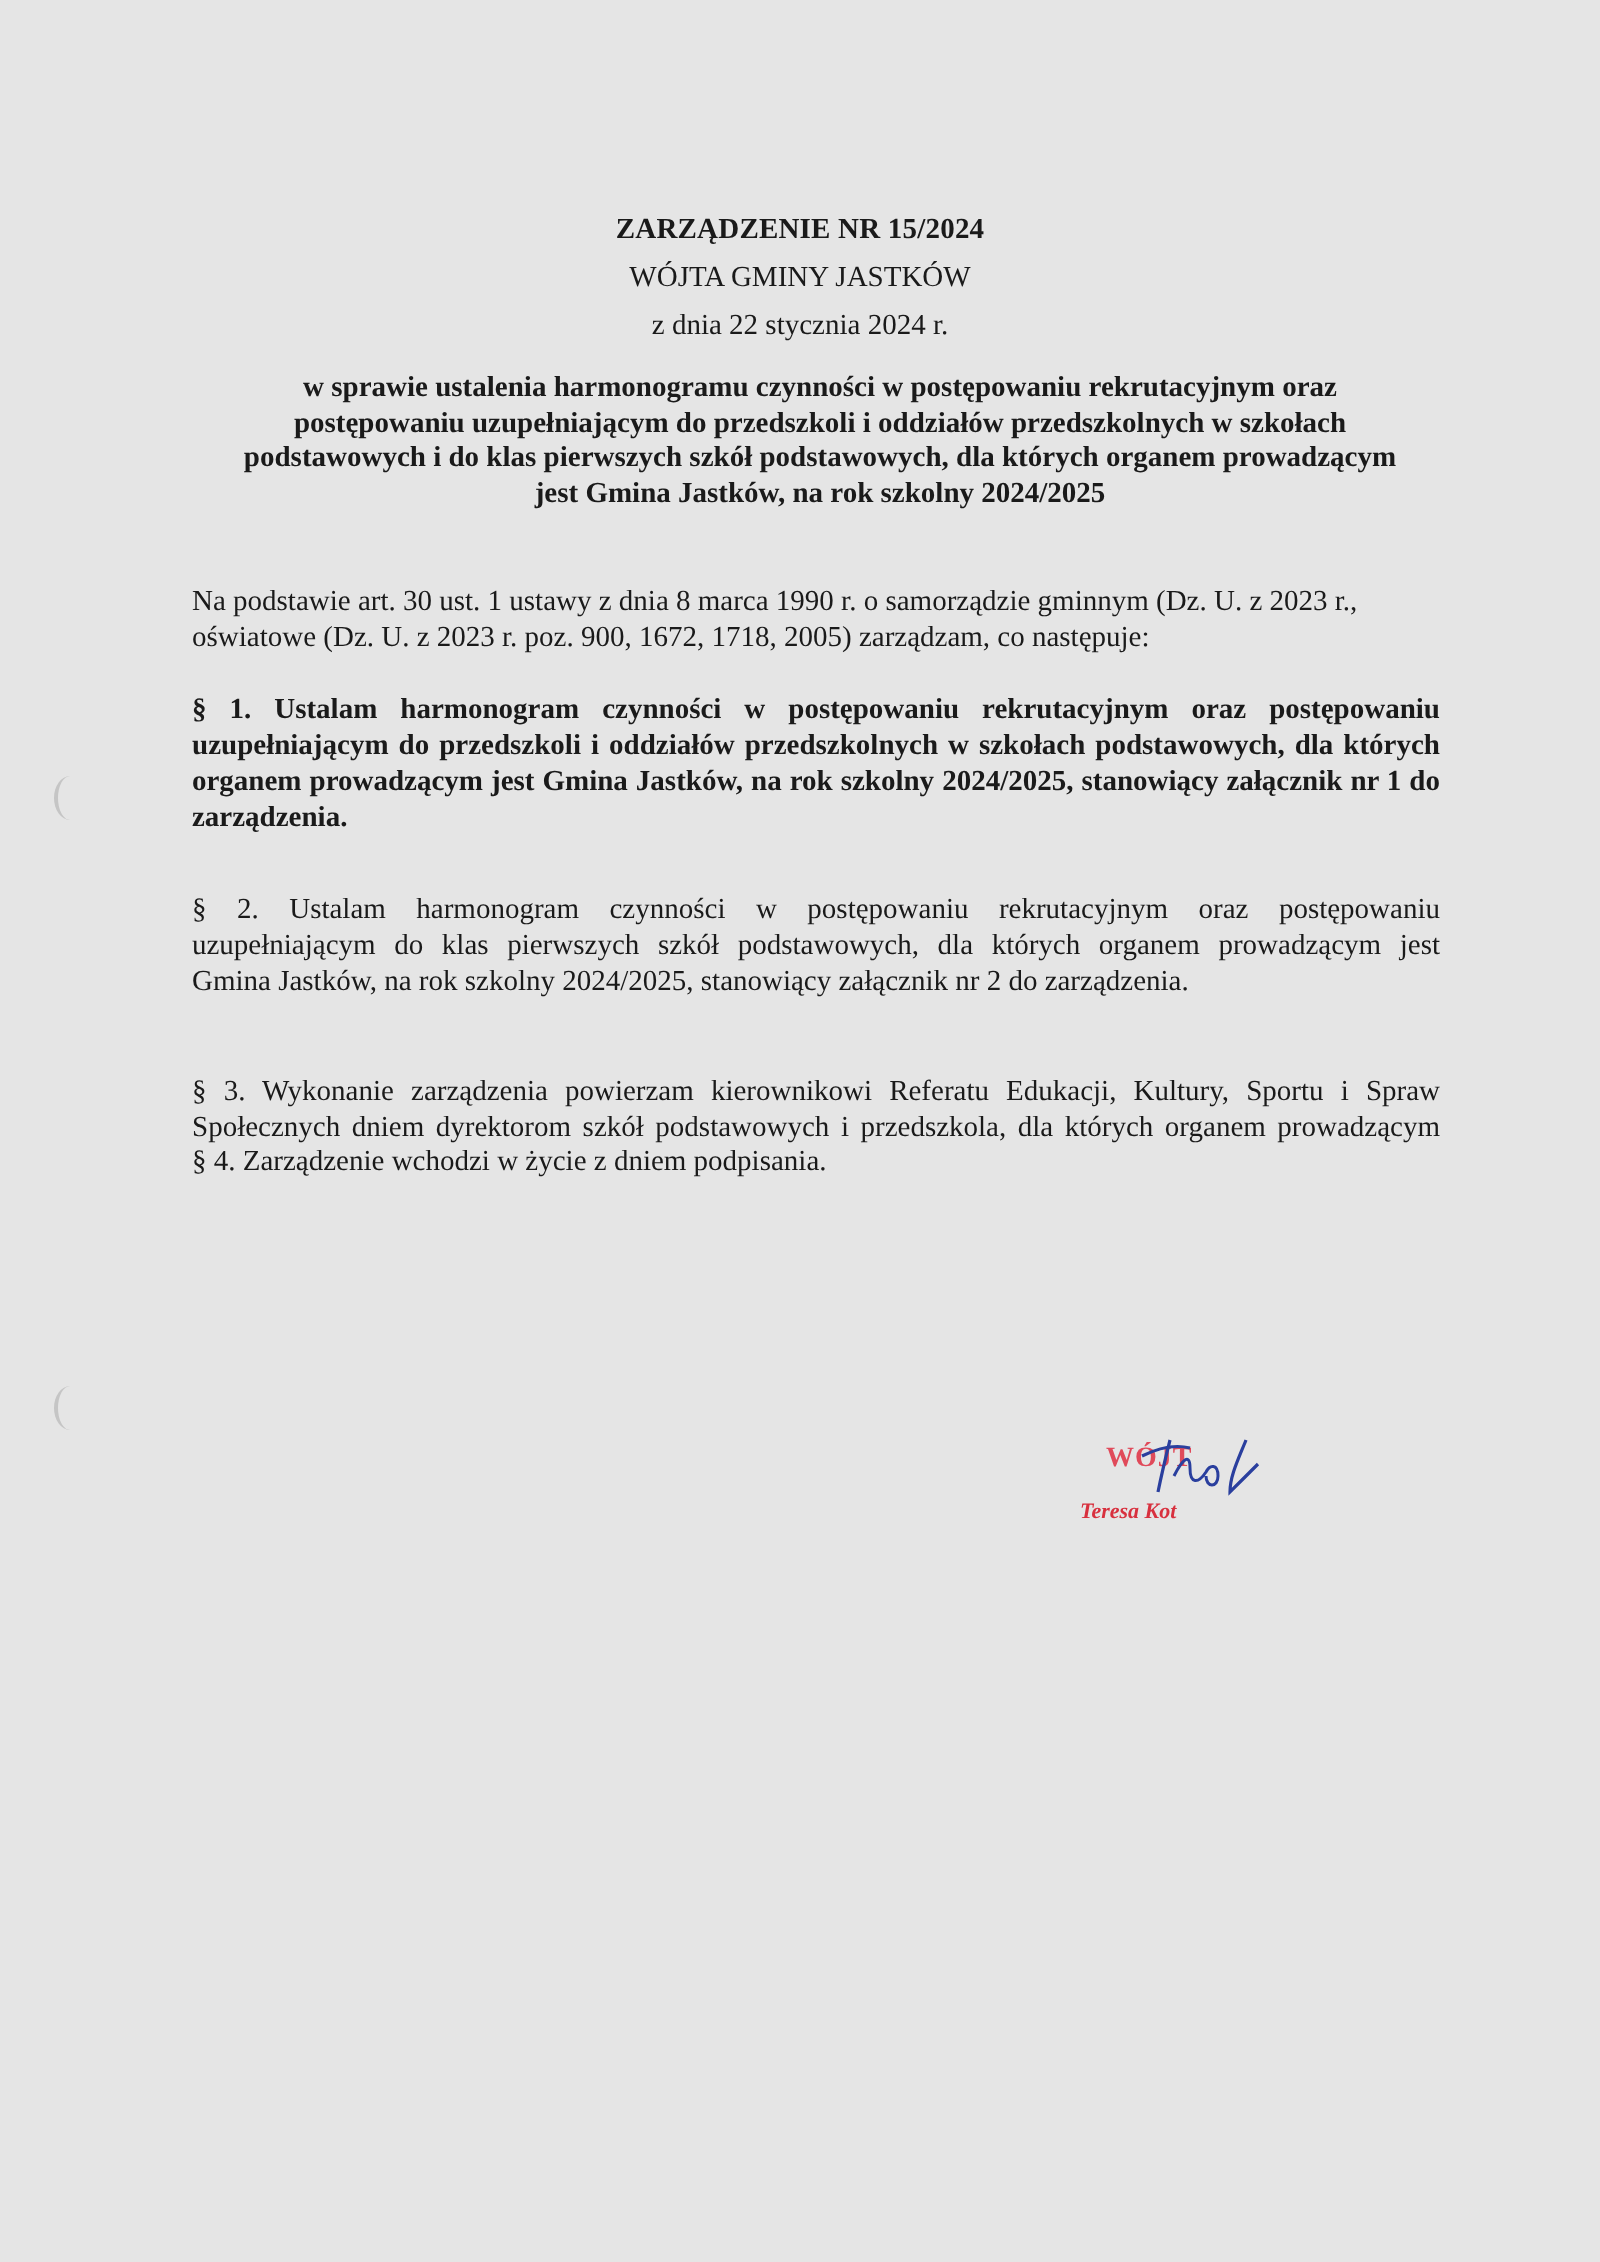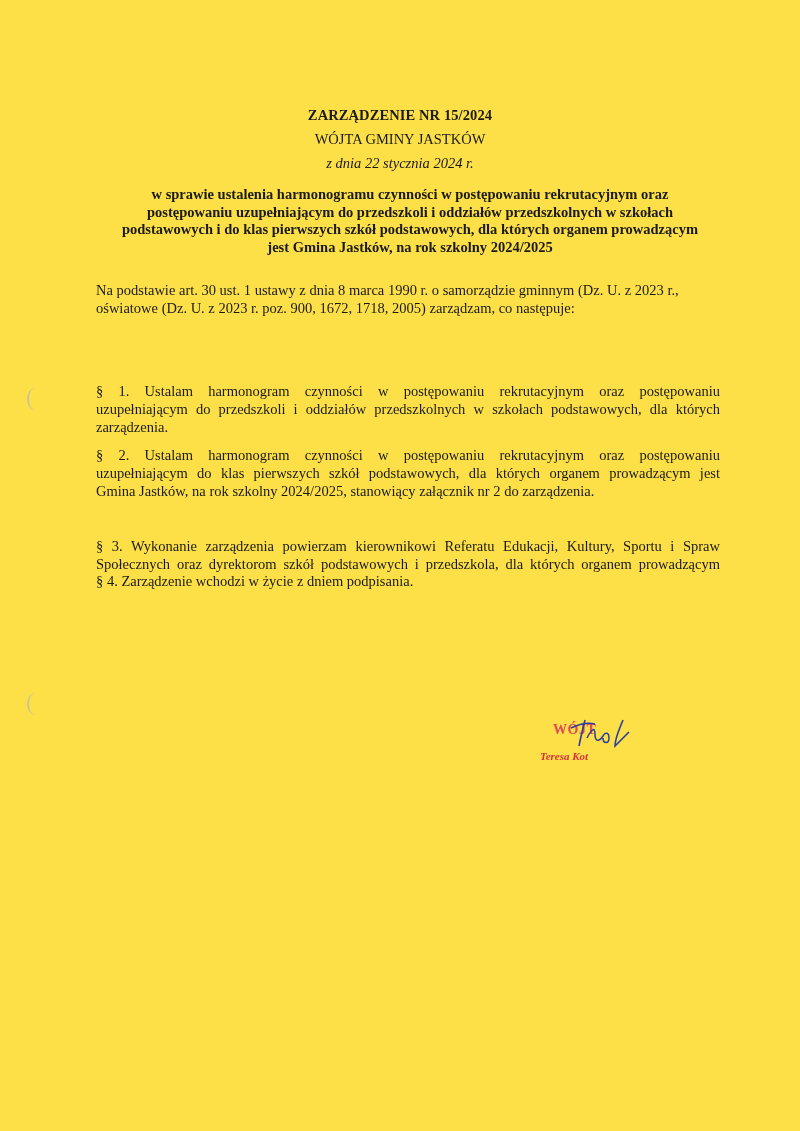--- a/index.html
+++ b/index.html
@@ -12,33 +12,33 @@
       height: 1131px;
       position: relative;
       overflow: hidden;
       font-family: "Liberation Serif", serif;
       color: #1a1a1a;
     }
     .page {
       position: absolute;
       left: 0; top: 0;
       width: 800px; height: 1131px;
-      background: #fde047;
+      background: #e5e5e5;
     }
     .heading {
       position: absolute;
       left: 0;
       width: 800px;
       text-align: center;
       font-size: 14.5px;
       line-height: 18px;
     }
     .h-title { top: 106px; font-weight: bold; letter-spacing: 0.1px; }
     .h-sub { top: 130px; font-weight: normal; }
-    .h-date { top: 154px; font-style: italic; }
+    .h-date { top: 154px; }
     .subject {
       position: absolute;
       left: 100px;
       width: 620px;
       top: 186px;
       text-align: center;
       font-weight: bold;
       font-size: 14.5px;
       line-height: 17.5px;
       font-family: Liberation Serif, serif;
@@ -52,22 +52,22 @@
       line-height: 18px;
     }
     .para .ln {
       display: block;
       white-space: nowrap;
     }
     .para .ln.j {
       text-align: justify;
       text-align-last: justify;
     }
-    .p-basis { top: 281px; }
-    .p1 { top: 382px; }
+    .p-basis { top: 292px; }
+    .p1 { top: 346px; font-weight: bold; }
     .p2 { top: 446px; }
     .p3 { top: 509px; margin-top: 28px; }
     .p4 { top: 572px; }
     .margin-mark {
       position: absolute;
       width: 14px;
       height: 22px;
       border-left: 2px solid #b8b8b8;
       border-radius: 50% 0 0 50%;
       opacity: 0.7;
@@ -127,32 +127,33 @@
   </div>
 
   <div class="para p-basis">
     <span class="ln">Na podstawie art. 30 ust. 1 ustawy z dnia 8 marca 1990 r. o samorządzie gminnym (Dz. U. z 2023 r.,</span>
     <span class="ln">oświatowe (Dz. U. z 2023 r. poz. 900, 1672, 1718, 2005) zarządzam, co następuje:</span>
   </div>
 
   <div class="para p1">
     <span class="ln j">§    1. Ustalam harmonogram czynności w postępowaniu rekrutacyjnym oraz postępowaniu</span>
     <span class="ln j">uzupełniającym do przedszkoli i oddziałów przedszkolnych w szkołach podstawowych, dla których</span>
+    <span class="ln j">organem prowadzącym jest Gmina Jastków, na rok szkolny 2024/2025, stanowiący załącznik nr 1 do</span>
     <span class="ln">zarządzenia.</span>
   </div>
 
   <div class="para p2">
     <span class="ln j">§ 2. Ustalam harmonogram czynności w postępowaniu rekrutacyjnym oraz postępowaniu</span>
     <span class="ln j">uzupełniającym do klas pierwszych szkół podstawowych, dla których organem prowadzącym jest</span>
     <span class="ln">Gmina Jastków, na rok szkolny 2024/2025, stanowiący załącznik nr 2 do zarządzenia.</span>
   </div>
 
   <div class="para p3">
     <span class="ln j">§ 3. Wykonanie zarządzenia powierzam kierownikowi Referatu Edukacji, Kultury, Sportu i Spraw</span>
-    <span class="ln j">Społecznych oraz dyrektorom szkół podstawowych i przedszkola, dla których organem prowadzącym</span>
+    <span class="ln j">Społecznych dniem dyrektorom szkół podstawowych i przedszkola, dla których organem prowadzącym</span>
   </div>
 
   <div class="para p4">
     <span class="ln">§ 4. Zarządzenie wchodzi w życie z dniem podpisania.</span>
   </div>
 
   <div class="margin-mark mm1"></div>
   <div class="margin-mark mm2"></div>
 
   <div class="signature">

